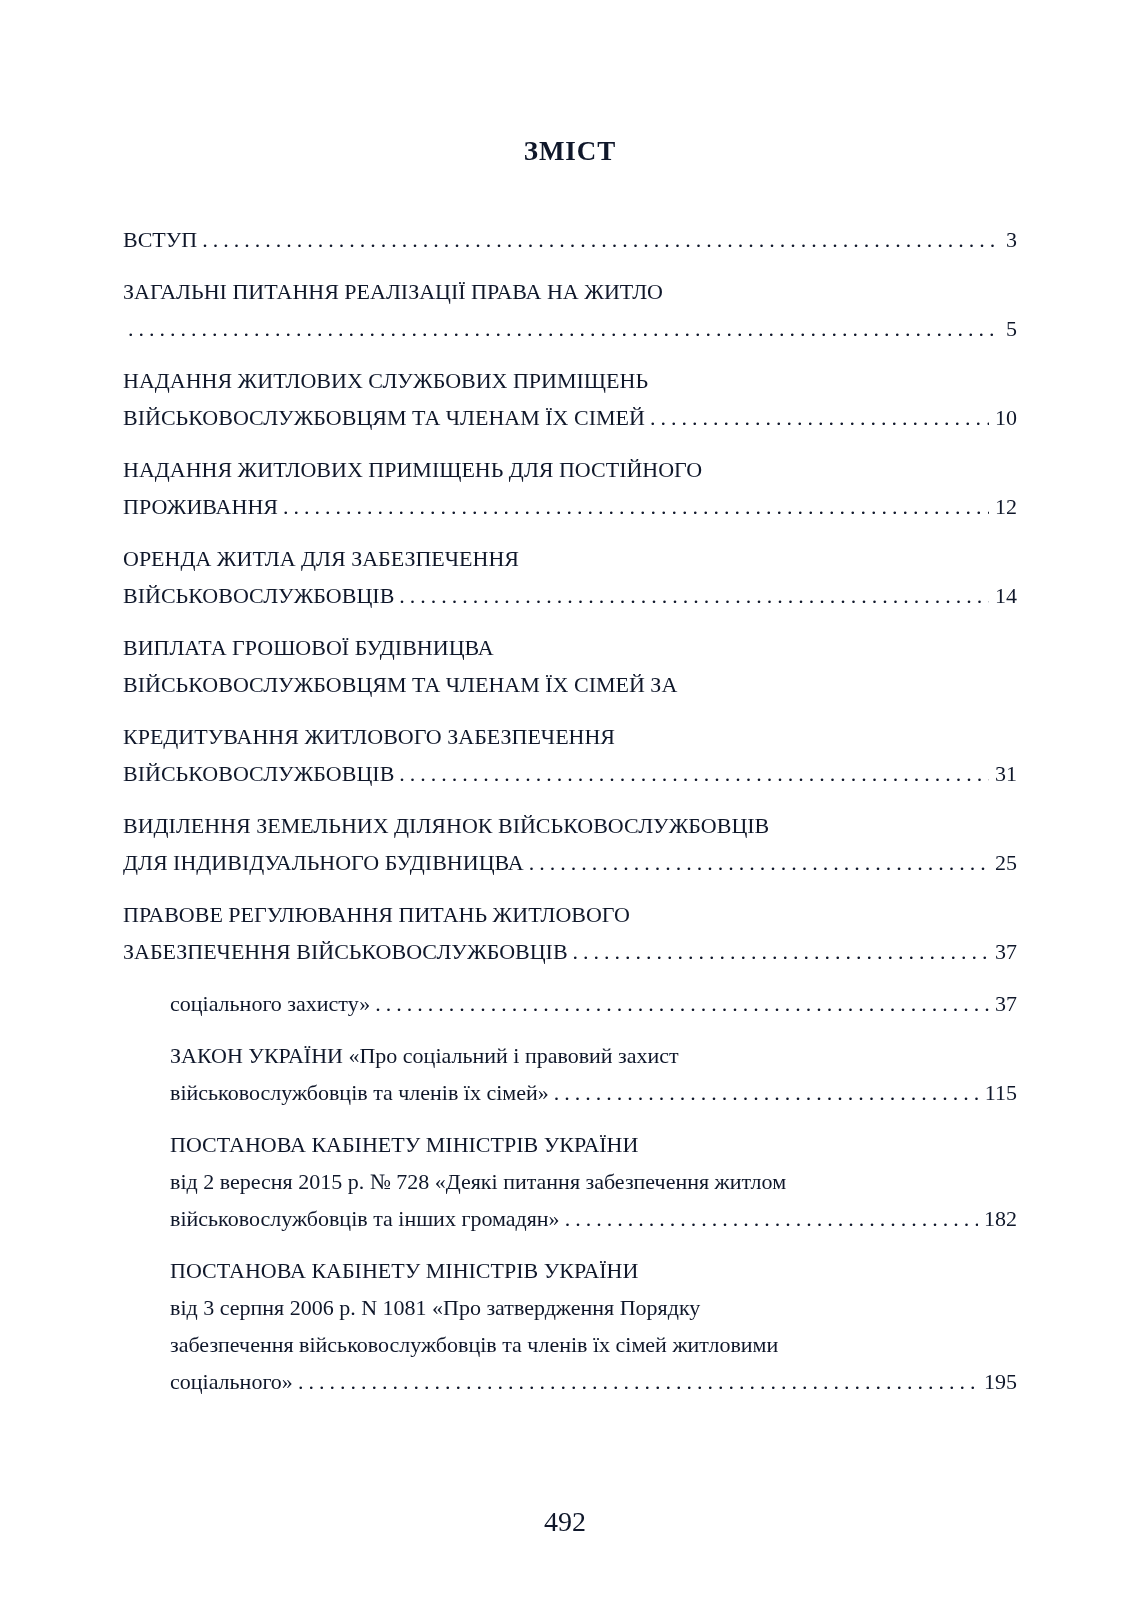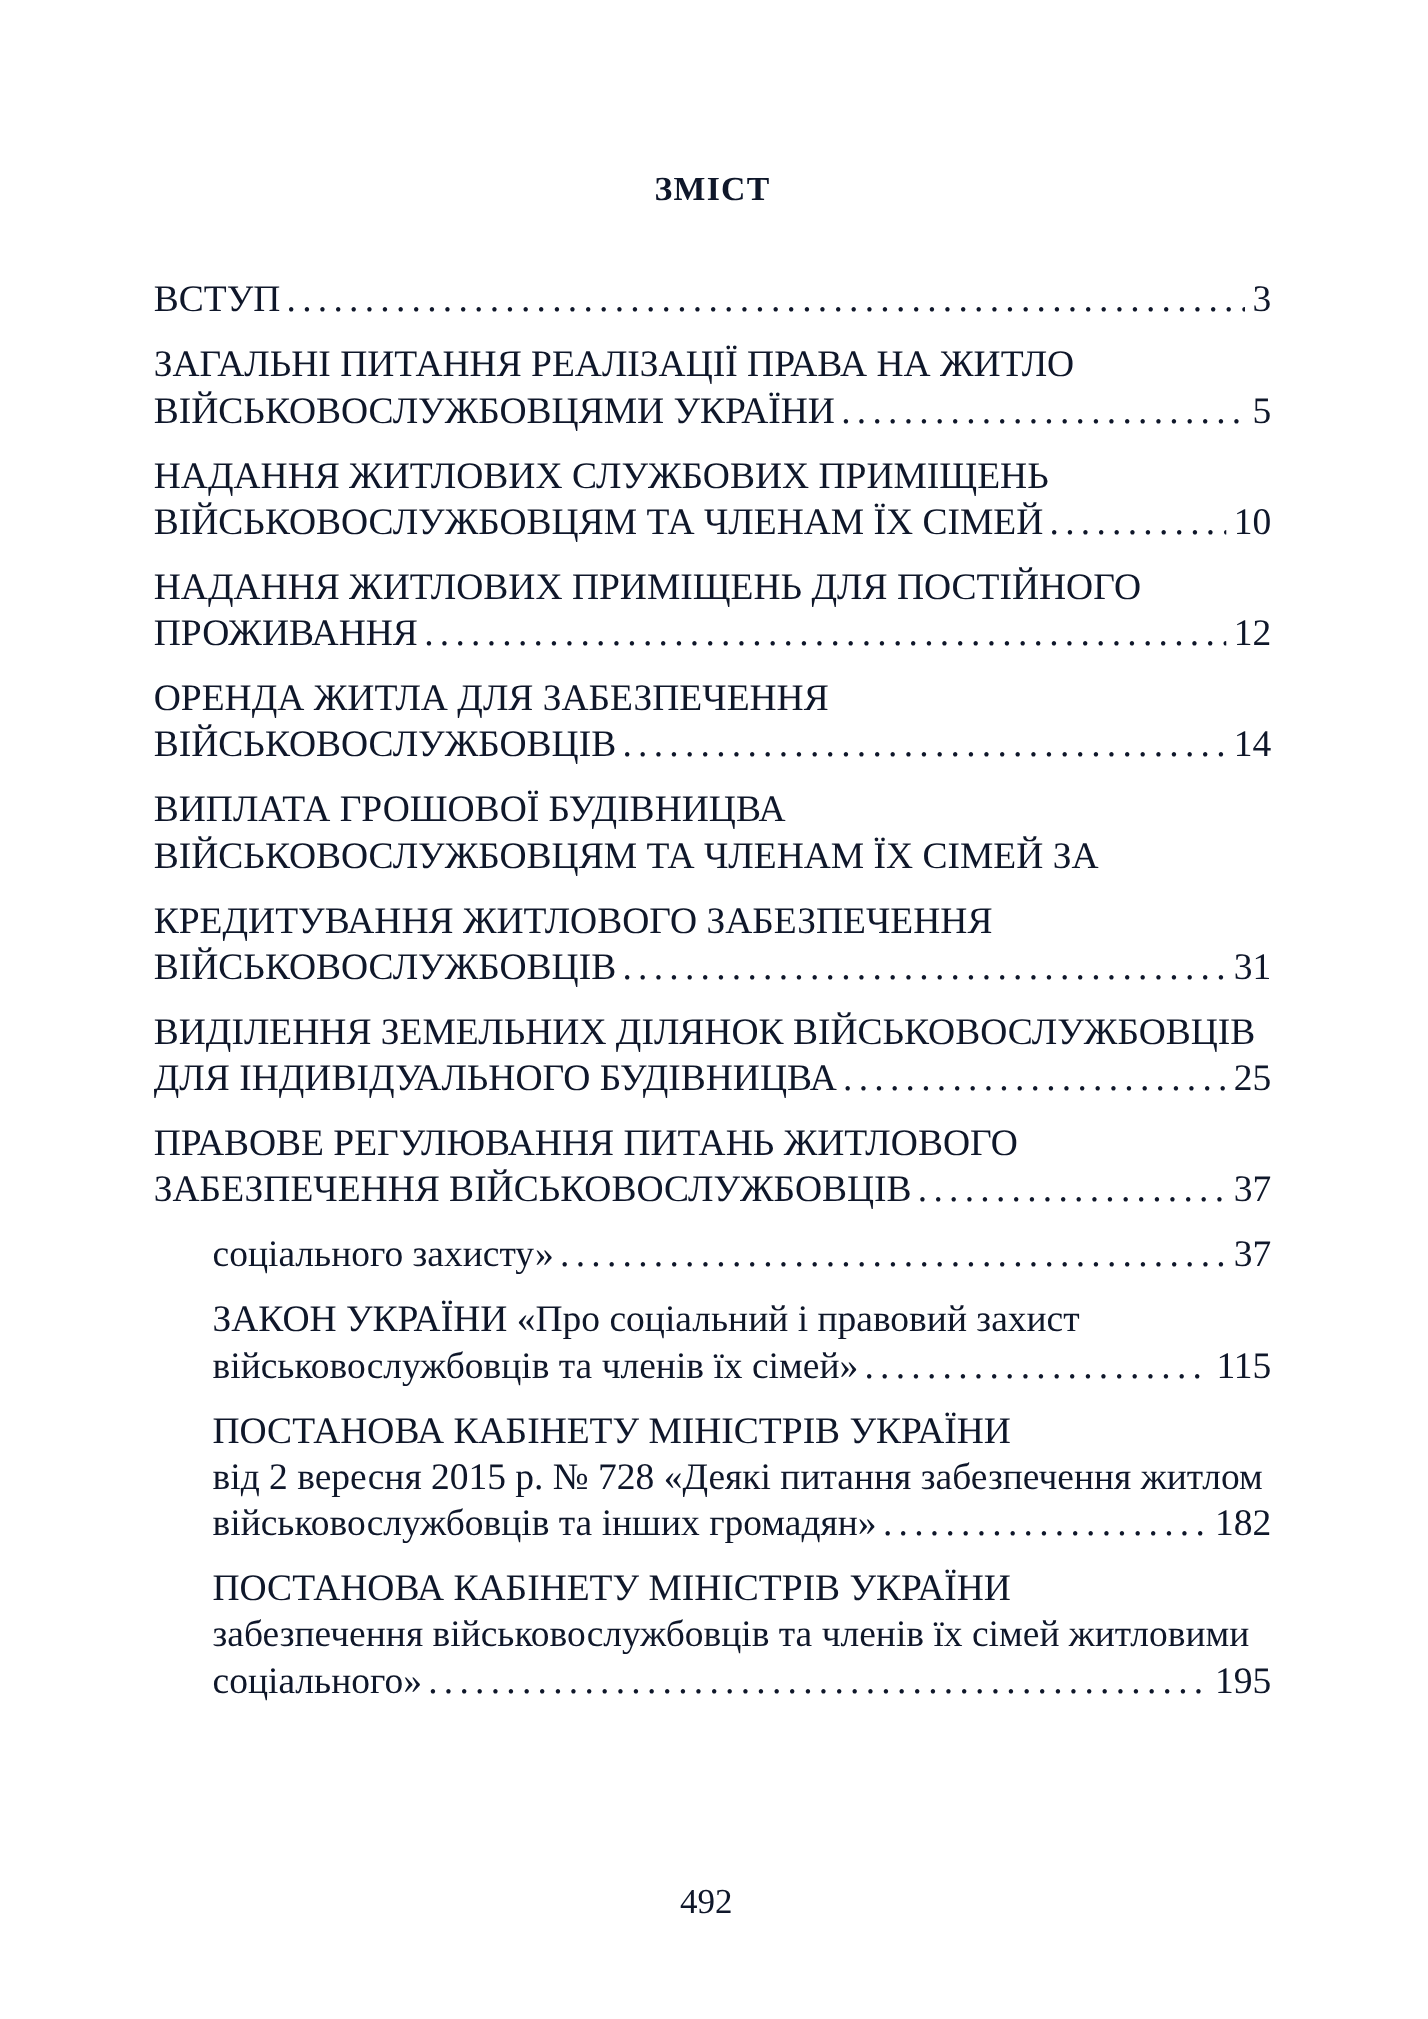--- a/index.html
+++ b/index.html
@@ -23,21 +23,21 @@
     letter-spacing: 1px;
   }
   .toc {
     position: absolute;
     top: 221px;
     left: 123px;
     width: 894px;
   }
   .toc-entry {
     margin-bottom: 15px;
-    font-size: 30px;
+    font-size: 22px;
     line-height: 37px;
   }
   .toc-entry.level-2 { padding-left: 47px; }
   .toc-line { white-space: nowrap; }
   .toc-line.with-leader {
     display: flex;
     align-items: baseline;
   }
   .toc-line .entry-text { flex: 0 0 auto; white-space: pre; }
   .leader {
@@ -72,21 +72,20 @@
       <div class="toc-entry level-1">
         <div class="toc-line with-leader">
           <span class="entry-text">ВСТУП</span>
           <span class="leader"></span>
           <span class="page-num">3</span>
         </div>
       </div>
       <div class="toc-entry level-1">
         <div class="toc-line"><span class="entry-text">ЗАГАЛЬНІ ПИТАННЯ РЕАЛІЗАЦІЇ ПРАВА НА ЖИТЛО</span></div>
         <div class="toc-line with-leader">
-          <span class="entry-text">ВІЙСЬКОВОСЛУЖБОВЦЯМИ УКРАЇНИ</span>
           <span class="leader"></span>
           <span class="page-num">5</span>
         </div>
       </div>
       <div class="toc-entry level-1">
         <div class="toc-line"><span class="entry-text">НАДАННЯ ЖИТЛОВИХ СЛУЖБОВИХ ПРИМІЩЕНЬ</span></div>
         <div class="toc-line with-leader">
           <span class="entry-text">ВІЙСЬКОВОСЛУЖБОВЦЯМ ТА ЧЛЕНАМ ЇХ СІМЕЙ</span>
           <span class="leader"></span>
           <span class="page-num">10</span>
@@ -155,20 +154,21 @@
         <div class="toc-line"><span class="entry-text">ПОСТАНОВА КАБІНЕТУ МІНІСТРІВ УКРАЇНИ</span></div>
         <div class="toc-line"><span class="entry-text">від 2 вересня 2015 р. № 728 «Деякі питання забезпечення житлом</span></div>
         <div class="toc-line with-leader">
           <span class="entry-text">військовослужбовців та інших громадян»</span>
           <span class="leader"></span>
           <span class="page-num">182</span>
         </div>
       </div>
       <div class="toc-entry level-2">
         <div class="toc-line"><span class="entry-text">ПОСТАНОВА КАБІНЕТУ МІНІСТРІВ УКРАЇНИ</span></div>
+        <div class="toc-line"><span class="entry-text">від 3 серпня 2006 р. N 1081 «Про затвердження Порядку</span></div>
         <div class="toc-line"><span class="entry-text">забезпечення військовослужбовців та членів їх сімей житловими</span></div>
         <div class="toc-line with-leader">
           <span class="entry-text">соціального»</span>
           <span class="leader"></span>
           <span class="page-num">195</span>
         </div>
       </div>
     </div>
 
   <div class="footer-page-number">492</div>

